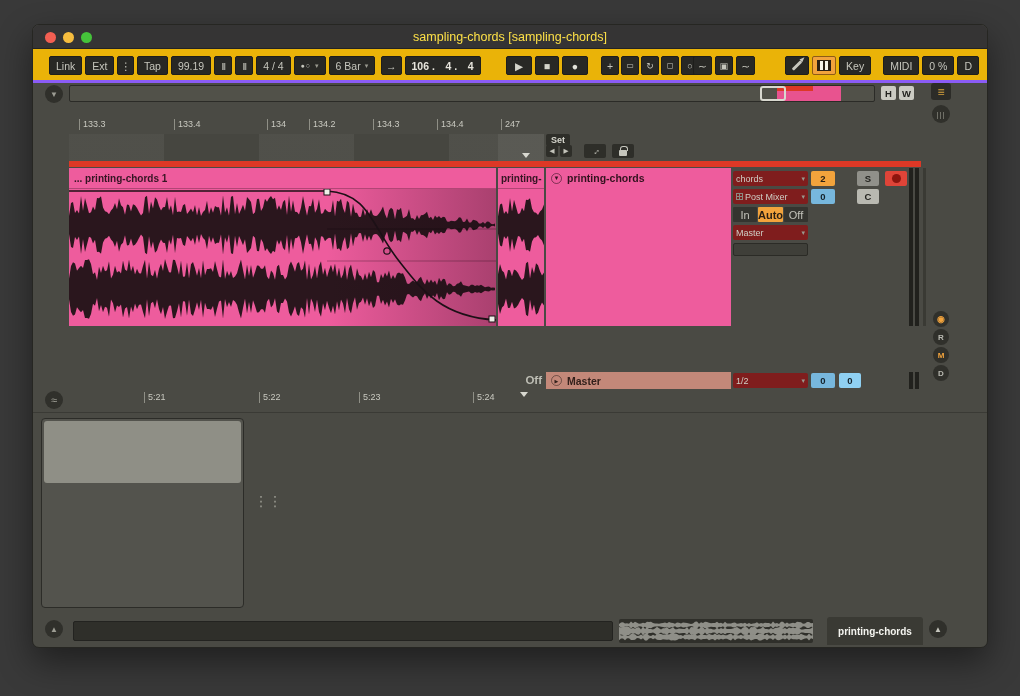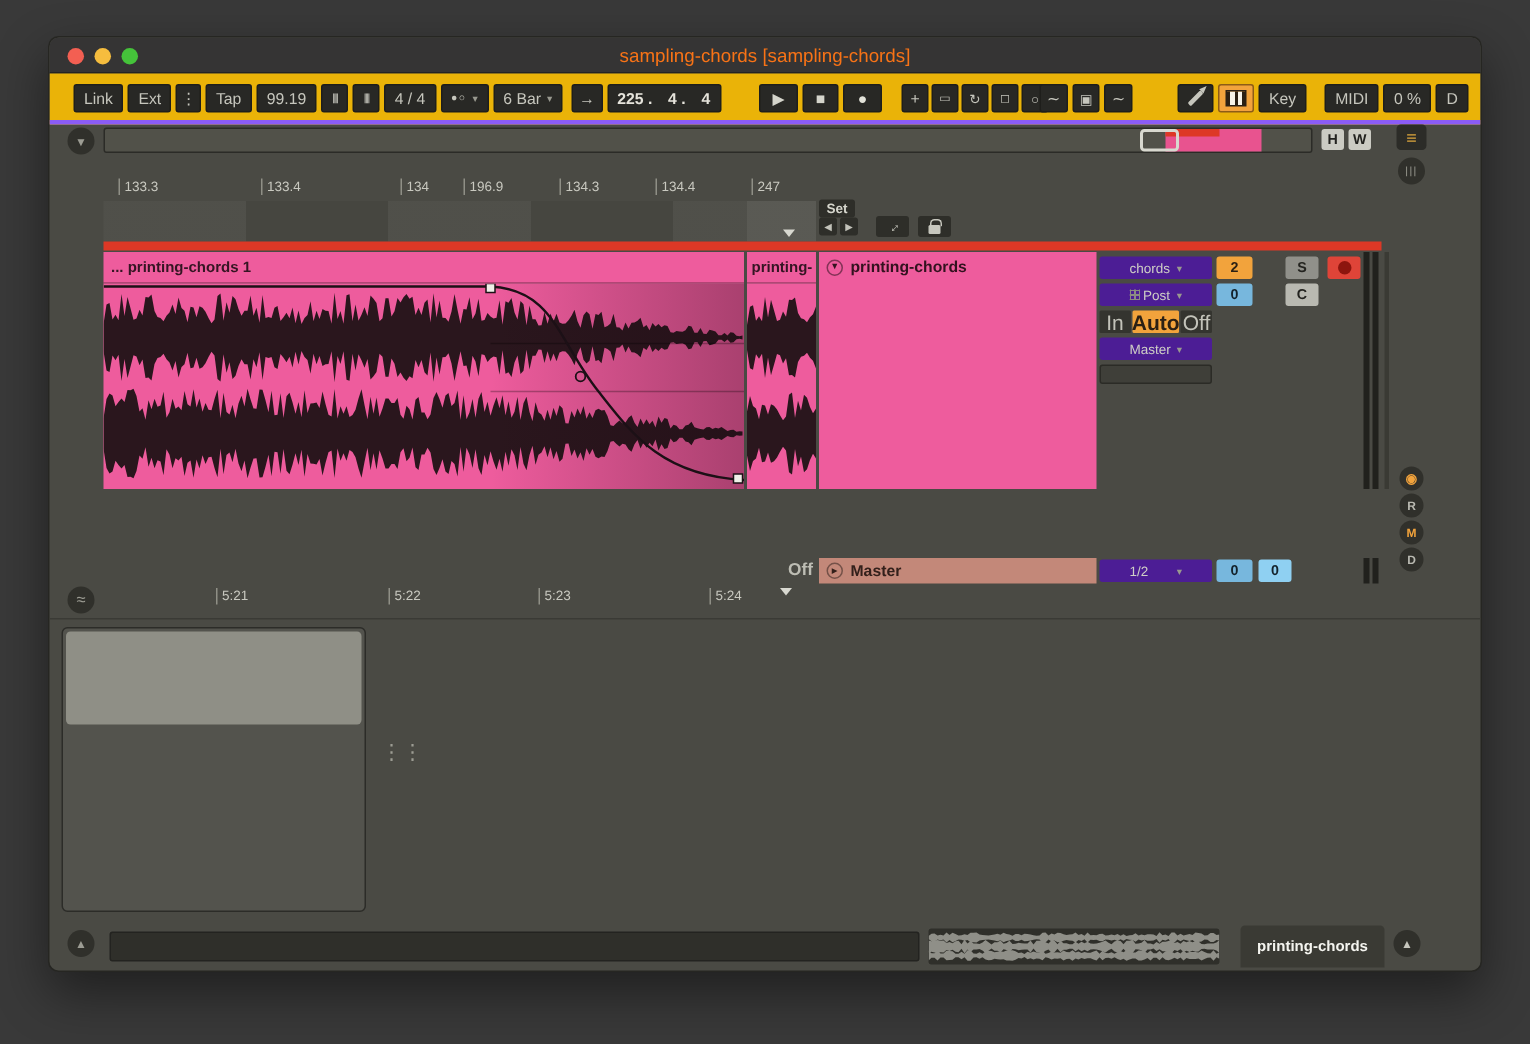--- a/index.html
+++ b/index.html
@@ -3,21 +3,21 @@
 <meta charset="utf-8">
 <style>
   *{margin:0;padding:0;box-sizing:border-box}
   html,body{width:1020px;height:696px;background:#393939;font-family:"Liberation Sans",sans-serif;overflow:hidden}
   .stage{position:relative;width:1020px;height:696px}
   .abs{position:absolute}
   .window{position:absolute;left:32px;top:24px;width:956px;height:624px;background:#4a4a44;border:1px solid #262622;border-radius:7px;box-shadow:0 14px 34px rgba(0,0,0,.45);overflow:hidden}
   
   .titlebar{position:absolute;left:0;top:0;right:0;height:24px;background:#353434;border-bottom:1px solid #232323;display:flex;align-items:center;justify-content:center}
   .tl{position:absolute;top:7px;width:11px;height:11px;border-radius:50%}
-  .title{font-size:12.5px;color:#f97316}
+  .title{font-size:12.5px;color:#fde047}
   
   .toolbar{position:absolute;top:24px;left:0;right:0;height:34px;background:#eab308;border-bottom:3px solid #8b5cf6}
   .tbg{position:absolute;top:7px;display:flex;gap:3px;align-items:center}
   .chip{background:#282825;border:1px solid #1e1e1b;border-radius:2px;color:#c6c6bd;font-size:10.5px;height:19px;padding:0 6px;display:flex;align-items:center;justify-content:center;white-space:nowrap}
   .chip.icon{padding:0 4px;min-width:18px}
   .chev{font-size:7px;margin-left:4px;color:#99998f}
   .nudge{font-size:7px;letter-spacing:-1px}
   .posseg{color:#e6e4dc;font-weight:bold;font-size:10.5px}
   .pencil{width:12px;height:3px;background:#c6c6bd;border-radius:1px;position:relative;transform:rotate(-45deg)}
   .pencil::after{content:"";position:absolute;right:-5px;top:-1px;border-left:5px solid #c6c6bd;border-top:2.5px solid transparent;border-bottom:2.5px solid transparent}
@@ -32,22 +32,22 @@
   
   .setchip{background:#2e2e29;color:#d6d6cd;font-size:9px;font-weight:bold;padding:1px 5px;border-radius:2px;display:inline-block}
   .sq{position:absolute;width:12px;height:12px;background:#2e2e29;border-radius:2px;color:#c3c3ba;font-size:6.5px;display:flex;align-items:center;justify-content:center}
   .sq.w{width:22px;height:14px}
   .lock{width:8px;height:6px;background:#c6c6bd;border-radius:1px;position:relative;margin-top:3px}
   .lock::before{content:"";position:absolute;left:1px;top:-4px;width:6px;height:4px;border:1.5px solid #c6c6bd;border-bottom:none;border-radius:3px 3px 0 0}
   
   .cliptitle{height:21px;background:#ee5c9d;color:#351523;font-size:10px;font-weight:bold;display:flex;align-items:center;padding:0 5px;border-bottom:1px solid rgba(0,0,0,.25);white-space:nowrap;overflow:hidden}
   .clipbody{position:absolute;left:0;top:21px;right:0;bottom:0;background:#ee5c9d;overflow:hidden}
   .foldc{width:11px;height:11px;border-radius:50%;border:1px solid rgba(0,0,0,.45);display:flex;align-items:center;justify-content:center;font-size:6px;color:#33121f;flex:0 0 auto}
-  .dd{background:#4c1d95;border-radius:2px;color:#cfcfc6;font-size:9px;height:15px;display:flex;align-items:center;justify-content:space-between;padding:0 20px;white-space:nowrap;overflow:hidden}
-  .mon{flex:1;height:15px;background:#34342f;color:#c3c3ba;font-size:14px;display:flex;align-items:center;justify-content:center;border-radius:1px}
+  .dd{background:#7f1d1d;border-radius:2px;color:#cfcfc6;font-size:9px;height:15px;display:flex;align-items:center;justify-content:space-between;padding:0 3px;white-space:nowrap;overflow:hidden}
+  .mon{flex:1;height:15px;background:#34342f;color:#c3c3ba;font-size:11px;display:flex;align-items:center;justify-content:center;border-radius:1px}
   .mon.active{background:#f2a33c;color:#2b2014;font-weight:bold}
   .mini-grid{width:7px;height:7px;flex:0 0 auto;background:repeating-linear-gradient(0deg,#8b8b82 0 1px,transparent 1px 3px),repeating-linear-gradient(90deg,#8b8b82 0 1px,transparent 1px 3px)}
   .valbox{position:absolute;height:15px;border-radius:2px;font-size:9.5px;font-weight:bold;display:flex;align-items:center;justify-content:center}
 </style>
 </head>
 <body>
 
 <div class="stage">
 <div class="window">
 
@@ -74,21 +74,21 @@
       </div>
       <div class="chip">
         <span>6 Bar</span>
         <span class="chev">▾</span>
       </div>
     </div>
 
     <div class="tbg" style="left:348px">
       <div class="chip icon">→</div>
       <div class="chip" style="width:76px;justify-content:space-between">
-        <span class="posseg">225 .</span>
+        <span class="posseg">106 .</span>
         <span class="posseg">4 .</span>
         <span class="posseg">4</span>
       </div>
     </div>
 
     <div class="tbg" style="left:473px">
       <div class="chip icon" style="width:26px;color:#d4d4cb">▶</div>
       <div class="chip icon" style="width:24px;color:#d4d4cb">■</div>
       <div class="chip icon" style="width:26px;color:#e2e2d9">●</div>
     </div>
@@ -147,21 +147,21 @@
         <span>≡</span>
       </div>
   <div class="railc" style="left:899px;top:80px">
         <span style="font-size:7px;letter-spacing:1px">|||</span>
       </div>
 
   <div class="abs" style="left:36px;top:92px;width:475px;height:17px">
     <span class="tick" style="left:10px">133.3</span>
     <span class="tick" style="left:105px">133.4</span>
     <span class="tick" style="left:198px">134</span>
-    <span class="tick" style="left:240px">196.9</span>
+    <span class="tick" style="left:240px">134.2</span>
     <span class="tick" style="left:304px">134.3</span>
     <span class="tick" style="left:368px">134.4</span>
     <span class="tick" style="left:432px">247</span>
   </div>
 
   <div class="abs" style="left:36px;top:109px;width:475px;height:27px;background:repeating-linear-gradient(90deg,rgba(255,255,255,.03) 0 95px,rgba(0,0,0,.06) 95px 190px)">
     <div class="abs" style="left:429px;top:0;width:46px;height:27px;background:rgba(255,255,255,.06)"></div>
     <div class="tri-down abs" style="left:453px;top:19px"></div>
   </div>
 

